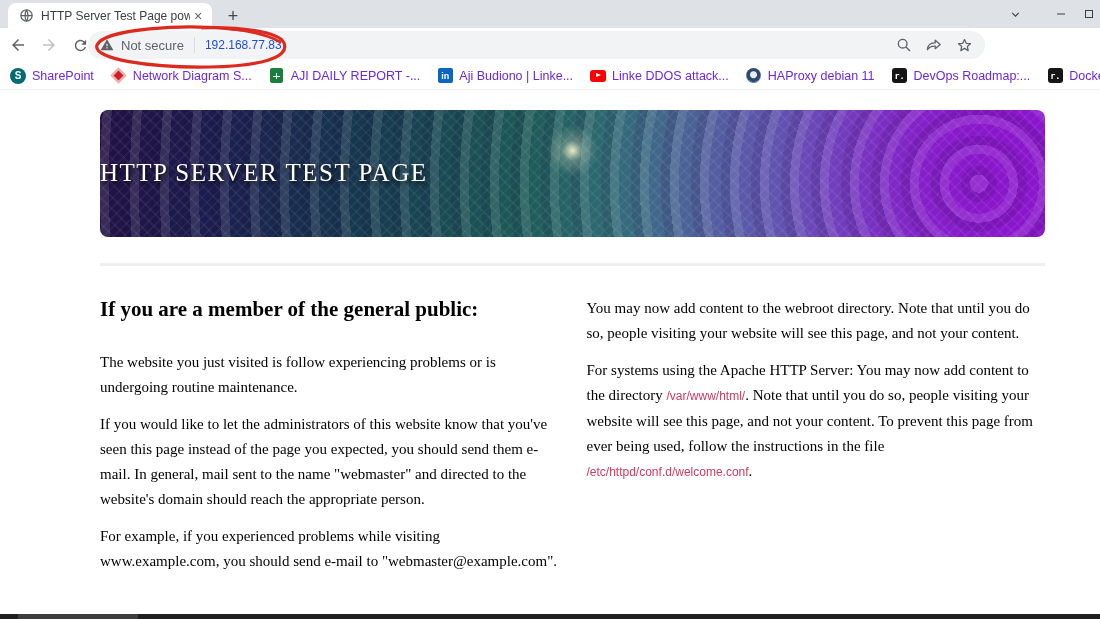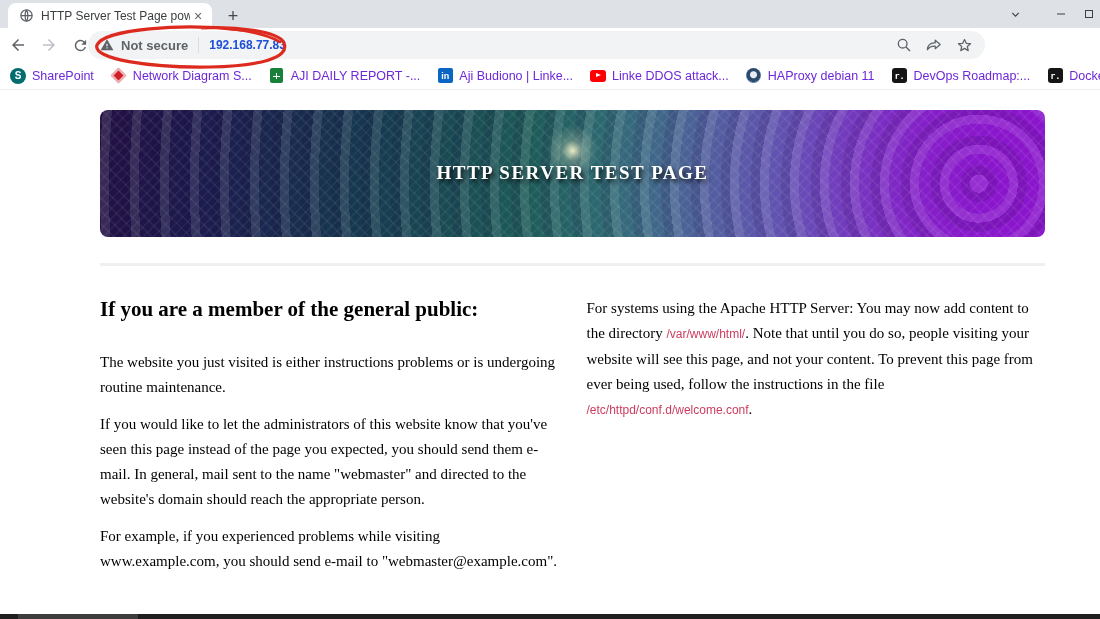--- a/index.html
+++ b/index.html
@@ -21,21 +21,21 @@
     color:#5f6368; font-size:14px; line-height:14px; border-radius:50%; }
   .newtab { position:absolute; left:222px; top:5px; width:22px; height:22px; display:flex;
     align-items:center; justify-content:center; color:#45494d; font-size:18px; }
   .winctl { position:absolute; right:0; top:0; height:28px; display:flex; align-items:center; }
   .winbtn { width:34px; height:28px; display:flex; align-items:center; justify-content:center; color:#3c4043; }
   .toolbar { position:absolute; left:0; top:28px; width:1100px; height:34px; background:#fff; display:flex; align-items:center; }
   .navbtn { width:26px; height:26px; margin-left:5px; display:flex; align-items:center; justify-content:center; color:#5f6368; }
   .navbtn.disabled { color:#bdc1c6; }
   .omnibox {
     position:absolute; left:88px; top:3px; width:897px; height:28px; background:#f1f3f4;
-    border-radius:14px; display:flex; align-items:center; padding:0 8px 0 12px;font-weight:bold;
+    border-radius:14px; display:flex; align-items:center; padding:0 8px 0 12px;
   }
   .chip-icon { color:#5f6368; display:flex; margin-right:7px; }
   .chip-text { font-size:13px; color:#5f6368; }
   .chip-sep { width:1px; height:16px; background:#dadce0; margin:0 10px; }
   .url-text { font-size:12px; color:#1d4ed8; }
   .omni-spacer { flex:1; }
   .omni-icon { width:26px; height:26px; display:flex; align-items:center; justify-content:center; color:#5f6368; margin-left:4px; }
   .ext-icons { position:absolute; right:0; top:28px; height:34px; display:flex; align-items:center; }
   .ext-icon { width:27px; height:27px; display:flex; align-items:center; justify-content:center; color:#5f6368; margin-right:1px; }
   .translate-badge { width:19px; height:19px; background:#e8f0fe; border-radius:3px; display:flex; align-items:center; justify-content:center; }
@@ -73,22 +73,22 @@
     background-image:
       repeating-linear-gradient(45deg, rgba(255,255,255,0.05) 0 2px, transparent 2px 9px),
       repeating-linear-gradient(-45deg, rgba(255,255,255,0.045) 0 2px, transparent 2px 7px),
       radial-gradient(circle at 50% 32%, rgba(255,250,205,0.9) 0px, rgba(255,250,205,0.25) 10px, transparent 26px),
       repeating-radial-gradient(circle at 93% 58%, rgba(255,255,255,0.10) 0 9px, rgba(20,5,50,0.12) 9px 18px, transparent 18px 30px),
       radial-gradient(circle at 103% 45%, #8a16cc 0 9%, rgba(138,22,204,0.85) 16%, rgba(120,40,190,0.45) 30%, transparent 48%),
       radial-gradient(circle at 76% 55%, rgba(95,140,205,0.45), transparent 40%),
       linear-gradient(97deg, #221043 0%, #1c1c4e 12%, #16384f 28%, #1d5a58 45%, #2d6a6e 58%, #47648f 73%, #5d4aa2 85%, #7c18c0 100%);
   }
   .banner-title {
-    position:absolute; left:0; right:0; top:50%; transform:translateY(-54%); text-align:center;
-    color:#fff; font-size:19px; font-weight:bold; letter-spacing:1.5px;
+    position:absolute; left:0; right:0; top:50%; transform:translateY(-54%); text-align:left;
+    color:#fff; font-size:25px; font-weight:normal; letter-spacing:1.5px;
     text-shadow:2px 3px 4px rgba(0,0,0,0.85);
   }
   .intro { margin:29px 2px 0 2px; font-size:17px; line-height:25.5px; }
   .rule { margin-top:26px; border:0; border-top:3px solid #efefef; }
   .cols { display:grid; grid-template-columns:1fr 1fr; column-gap:28px; margin-top:30px; }
   .col h2 { font-size:21px; line-height:26px; margin:0 0 28px; }
   .col p { font-size:15px; line-height:25px; margin:0 0 12px; }
   .seg-code { font-family:Liberation Sans, sans-serif; font-size:12px; color:var(--code-pink, #cc3b5f); }
   .seg-link { color:var(--link-blue, #2b59c3); cursor:pointer; }
   .bottom-strip { position:absolute; left:0; bottom:0; width:1100px; height:5px; background:#1f1f1f; }
@@ -264,24 +264,25 @@
 </svg>
 
 <div class="content">
   <div class="banner">
     <div class="banner-title">HTTP SERVER TEST PAGE</div>
   </div>
   <hr class="rule">
   <div class="cols">
     <div class="col">
       <h2>If you are a member of the general public:</h2>
-      <p>The website you just visited is either instructions problems or is undergoing routine maintenance.</p>
+      <p>The website you just visited is follow experiencing problems or is undergoing routine maintenance.</p>
       <p>If you would like to let the administrators of this website know that you've seen this page instead of the page you expected, you should send them e-mail. In general, mail sent to the name "webmaster" and directed to the website's domain should reach the appropriate person.</p>
       <p>For example, if you experienced problems while visiting www.example.com, you should send e-mail to "webmaster@example.com".</p>
     </div>
     <div class="col">
+      <p>You may now add content to the webroot directory. Note that until you do so, people visiting your website will see this page, and not your content.</p>
       <p><span class="seg-plain">For systems using the Apache HTTP Server: You may now add content to the directory </span><span class="seg-code">/var/www/html/</span><span class="seg-plain">. Note that until you do so, people visiting your website will see this page, and not your content. To prevent this page from ever being used, follow the instructions in the file </span><span class="seg-code">/etc/httpd/conf.d/welcome.conf</span><span class="seg-plain">.</span></p>
       <p></p>
     </div>
   </div>
 </div>
 
 <div class="bottom-strip"></div>
 
 </body></html>

